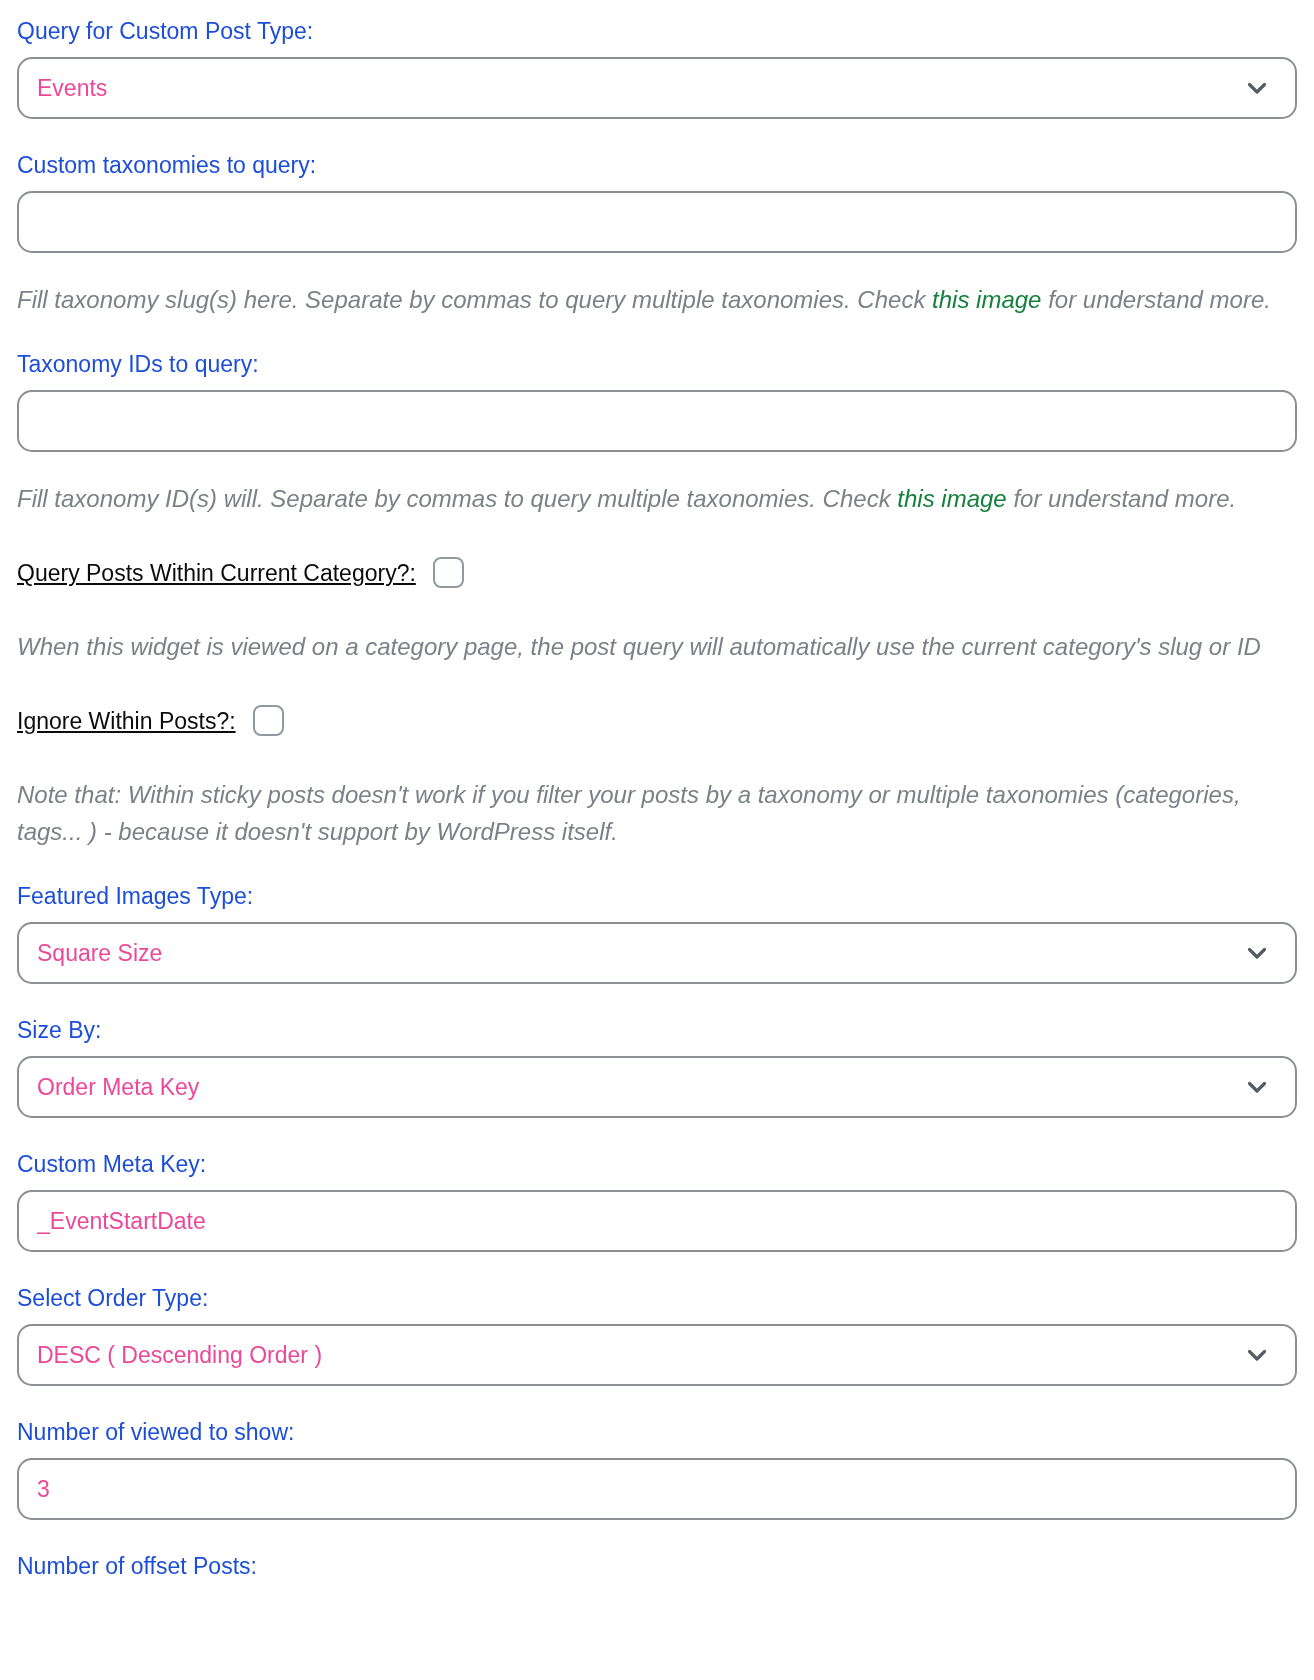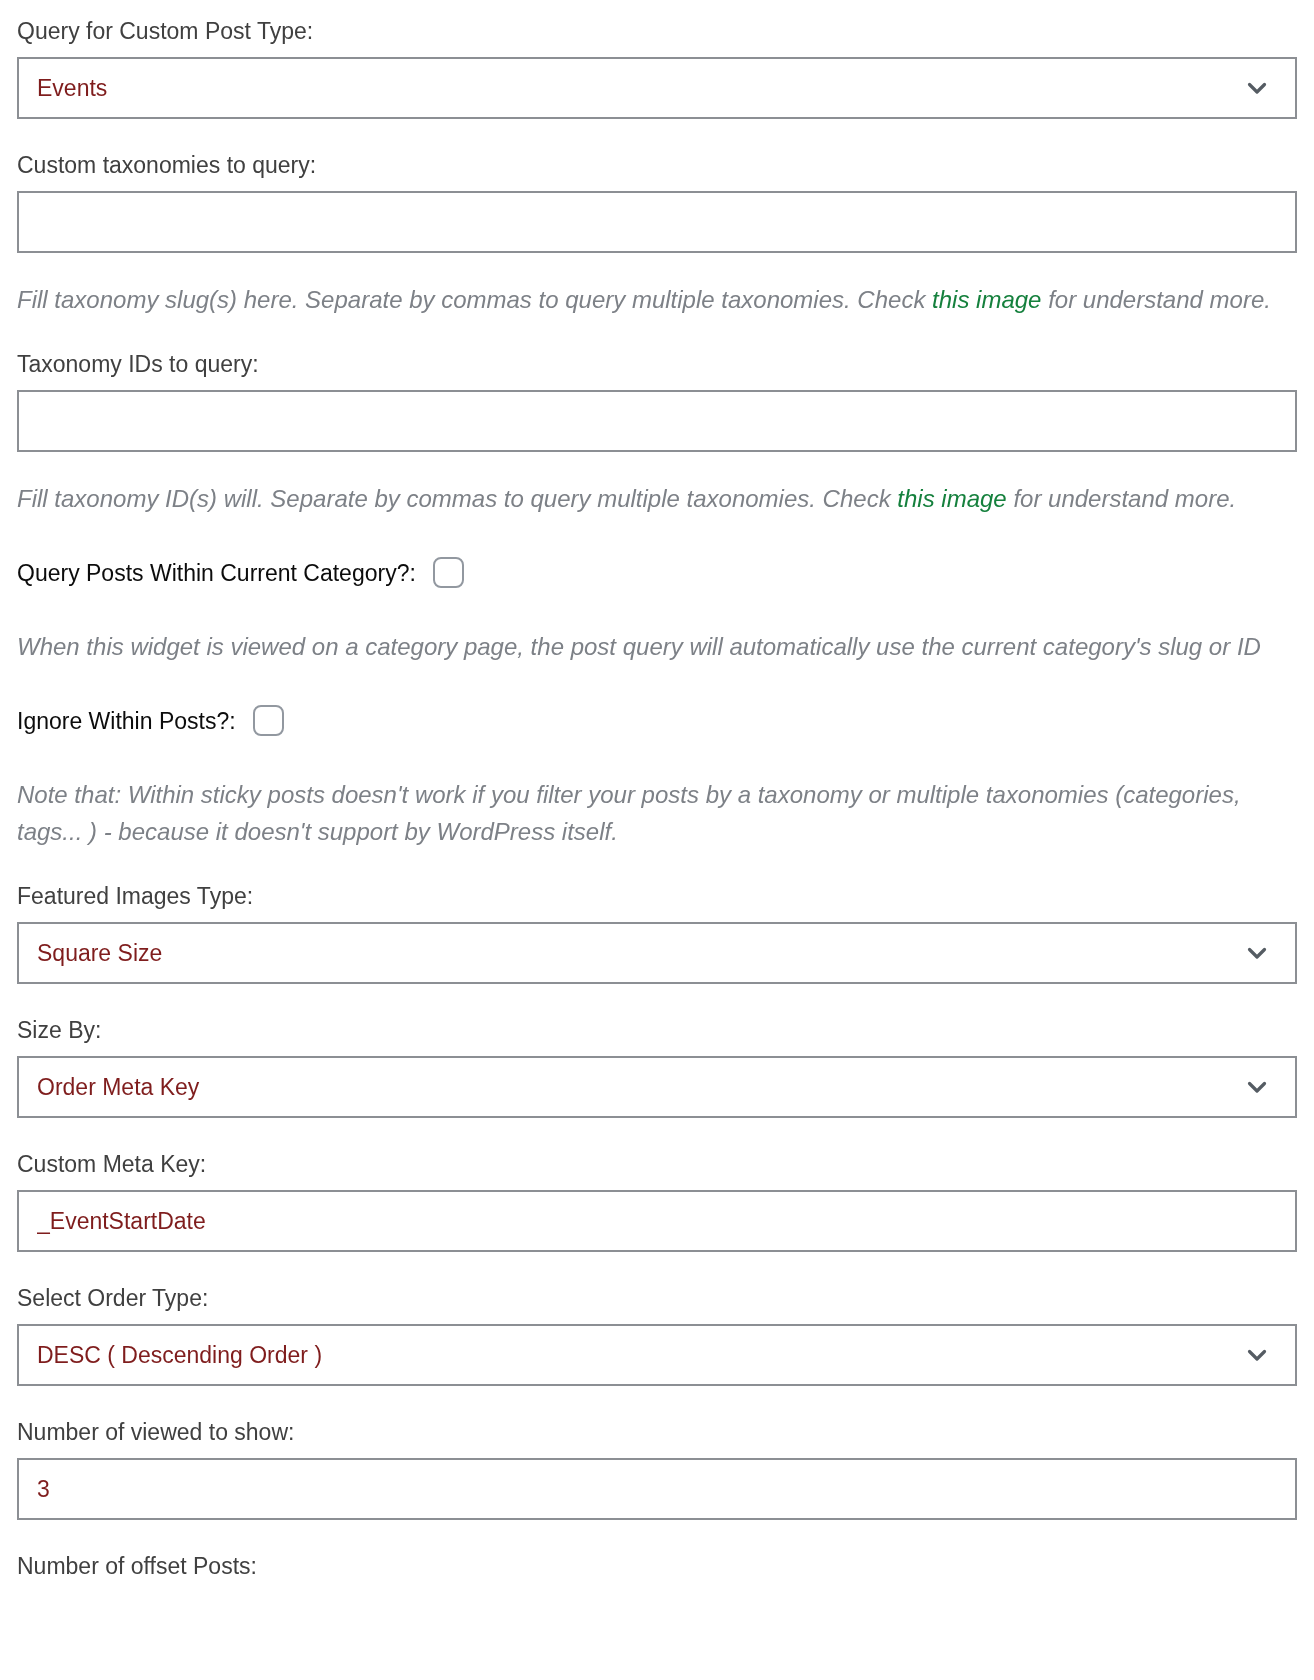--- a/index.html
+++ b/index.html
@@ -15,36 +15,36 @@
     color: #0c0c0c;
   }
   .wrap {
     padding: 0 17px;
     box-sizing: border-box;
     width: 1314px;
   }
   .field-label {
     font-size: 23px;
     line-height: 28px;
-    color: #404040;
+    color: #1d4ed8;
     margin: 32px 0 12px 0;
   }
   .field-label.first {
     margin-top: 17px;
   }
   .control {
     box-sizing: border-box;
     width: 100%;
     height: 62px;
     border: 2px solid #8c8f94;
-    border-radius: 0;
+    border-radius: 15px;
     background: #ffffff;
     font-family: "Liberation Sans", sans-serif;
     font-size: 23px;
-    color: #7f1d1d;
+    color: #ec4899;
     padding: 0 18px;
     outline: none;
   }
   .select-box {
     display: flex;
     align-items: center;
     justify-content: space-between;
     cursor: default;
     padding-right: 20px;
   }
@@ -69,20 +69,21 @@
     cursor: pointer;
   }
   .cb-row {
     display: flex;
     align-items: center;
     gap: 17px;
     margin: 40px 0;
     font-size: 23px;
     line-height: 28px;
     color: #0c0c0c;
+    text-decoration: underline;
   }
   .checkbox {
     box-sizing: border-box;
     width: 31px;
     height: 31px;
     border: 2px solid #9298a0;
     border-radius: 8px;
     background: #ffffff;
     display: inline-block;
     cursor: pointer;

